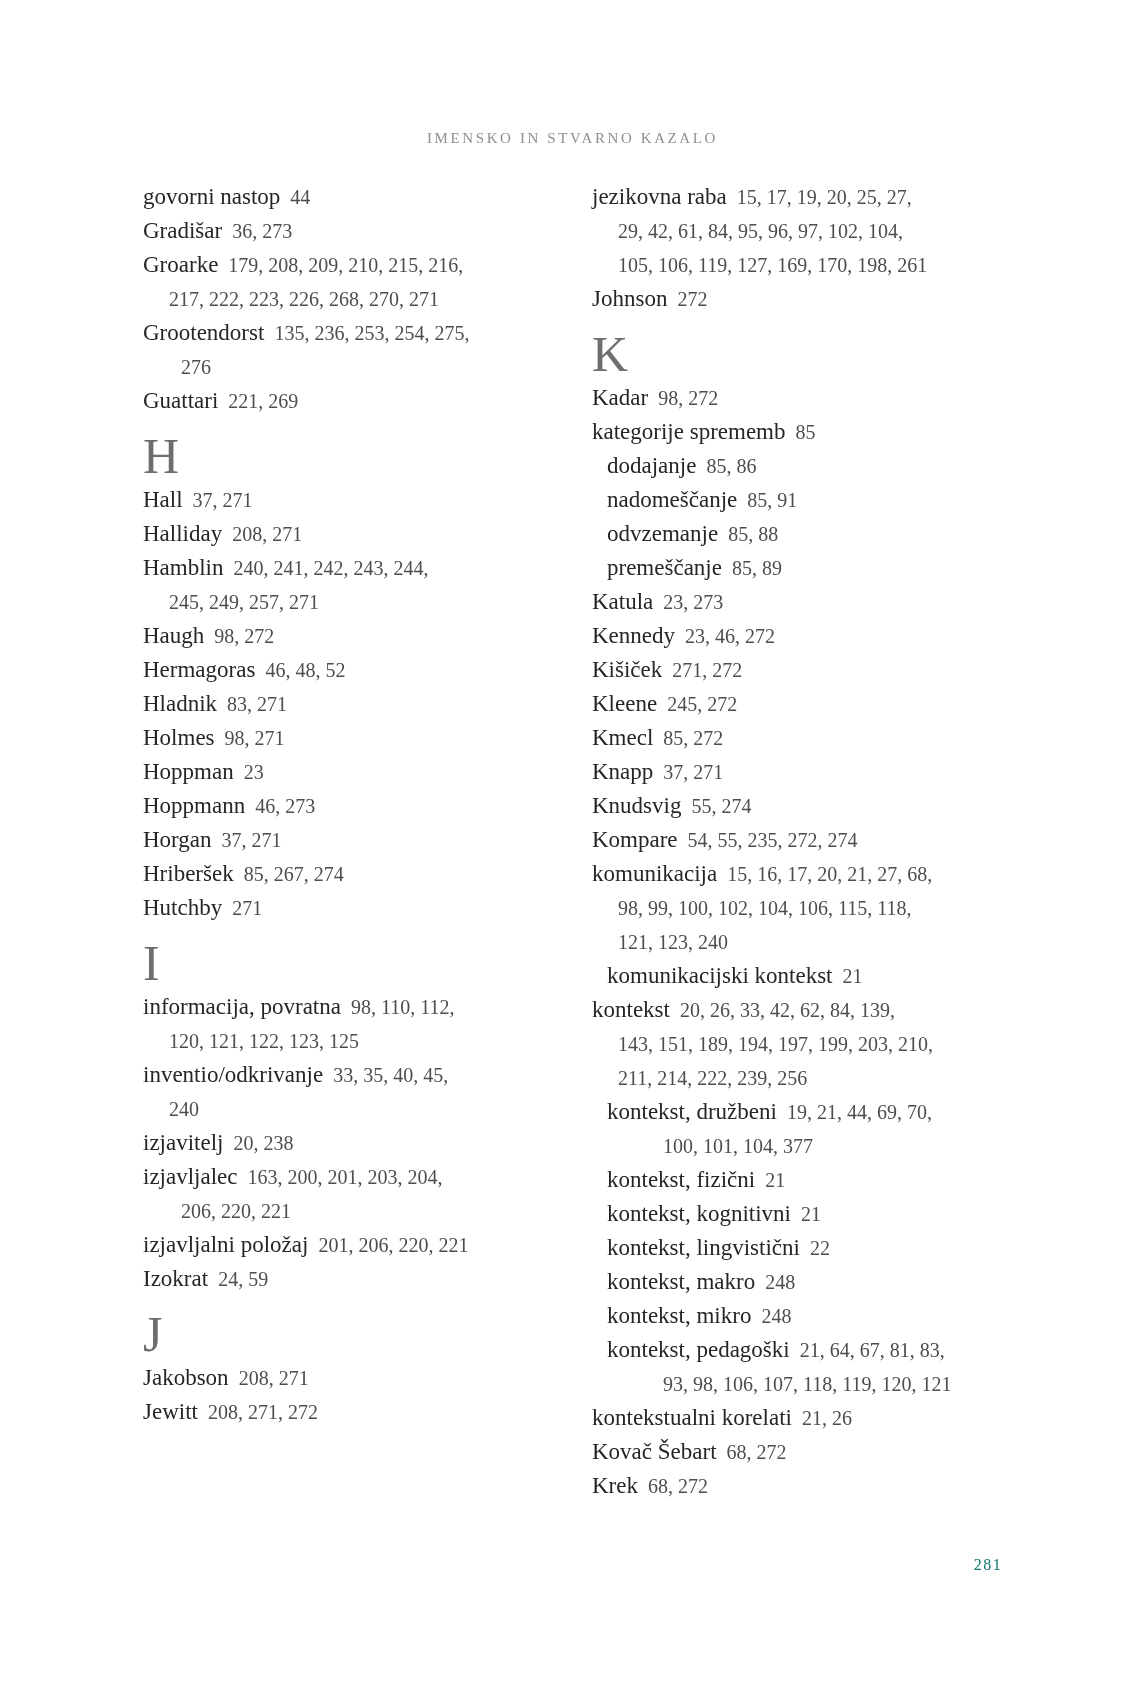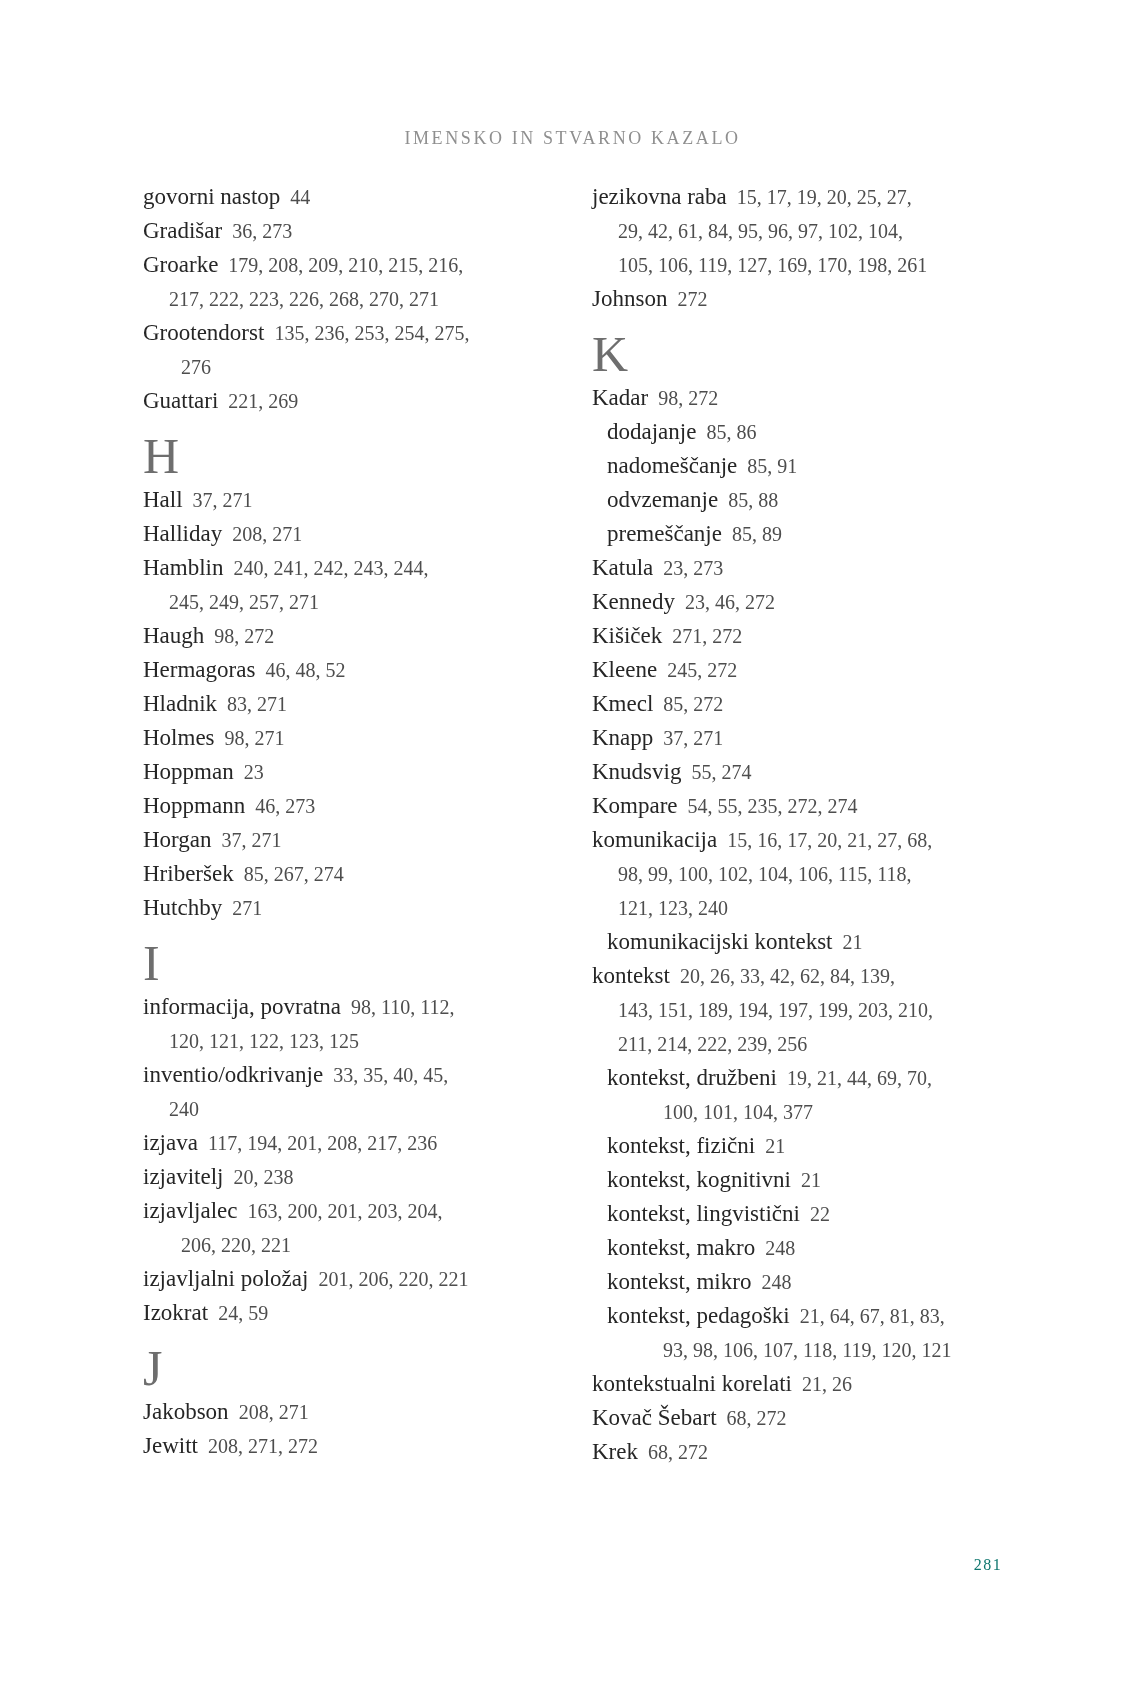--- a/index.html
+++ b/index.html
@@ -7,21 +7,21 @@
   .page {
     position:relative;
     width:1145px; height:1684px;
     background:#ffffff;
     font-family:"Liberation Serif","DejaVu Serif",serif;
     overflow:hidden;
   }
   .running-head {
     position:absolute; top:131px; left:0; width:100%;
     text-align:center;
-    font-size:18px; line-height:14px;
+    font-size:15px; line-height:14px;
     letter-spacing:2.6px;
     color:#8f8f8f;
   }
   .columns { position:absolute; top:180px; left:143px; }
   .col { position:absolute; top:0; font-size:23px; line-height:34px; color:#262626; }
   .col-left  { left:0;    width:440px; }
   .col-right { left:449px; width:480px; }
   .entry {
     padding-left:26px; text-indent:-26px;
     white-space:nowrap;
@@ -65,34 +65,34 @@
         <div class="entry"><span class="term">Hladnik</span><span class="pages">83, 271</span></div>
         <div class="entry"><span class="term">Holmes</span><span class="pages">98, 271</span></div>
         <div class="entry"><span class="term">Hoppman</span><span class="pages">23</span></div>
         <div class="entry"><span class="term">Hoppmann</span><span class="pages">46, 273</span></div>
         <div class="entry"><span class="term">Horgan</span><span class="pages">37, 271</span></div>
         <div class="entry"><span class="term">Hriberšek</span><span class="pages">85, 267, 274</span></div>
         <div class="entry"><span class="term">Hutchby</span><span class="pages">271</span></div>
         <div class="section-letter">I</div>
         <div class="entry"><span class="term">informacija, povratna</span><span class="pages">98, 110, 112,</span><br><span class="pages" style="margin-left: 0px;">120, 121, 122, 123, 125</span></div>
         <div class="entry"><span class="term">inventio/odkrivanje</span><span class="pages">33, 35, 40, 45,</span><br><span class="pages" style="margin-left: 0px;">240</span></div>
-        <div class="entry"><span class="term">izjava</span><span class="pages">117, 194, 201, 208, 217, 236</span></div>
         <div class="entry"><span class="term">izjavitelj</span><span class="pages">20, 238</span></div>
         <div class="entry"><span class="term">izjavljalec</span><span class="pages">163, 200, 201, 203, 204,</span><br><span class="pages" style="margin-left: 12px;">206, 220, 221</span></div>
         <div class="entry"><span class="term">izjavljalni položaj</span><span class="pages">201, 206, 220, 221</span></div>
         <div class="entry"><span class="term">Izokrat</span><span class="pages">24, 59</span></div>
         <div class="section-letter">J</div>
         <div class="entry"><span class="term">Jakobson</span><span class="pages">208, 271</span></div>
         <div class="entry"><span class="term">Jewitt</span><span class="pages">208, 271, 272</span></div>
       </div>
     <div class="col col-right">
         <div class="entry"><span class="term">jezikovna raba</span><span class="pages">15, 17, 19, 20, 25, 27,</span><br><span class="pages" style="margin-left: 0px;">29, 42, 61, 84, 95, 96, 97, 102, 104,</span><br><span class="pages" style="margin-left: 0px;">105, 106, 119, 127, 169, 170, 198, 261</span></div>
         <div class="entry"><span class="term">Johnson</span><span class="pages">272</span></div>
         <div class="section-letter">K</div>
         <div class="entry"><span class="term">Kadar</span><span class="pages">98, 272</span></div>
+        <div class="entry"><span class="term">kategorije sprememb</span><span class="pages">85</span></div>
         <div class="entry sub"><span class="term">dodajanje</span><span class="pages">85, 86</span></div>
         <div class="entry sub"><span class="term">nadomeščanje</span><span class="pages">85, 91</span></div>
         <div class="entry sub"><span class="term">odvzemanje</span><span class="pages">85, 88</span></div>
         <div class="entry sub"><span class="term">premeščanje</span><span class="pages">85, 89</span></div>
         <div class="entry"><span class="term">Katula</span><span class="pages">23, 273</span></div>
         <div class="entry"><span class="term">Kennedy</span><span class="pages">23, 46, 272</span></div>
         <div class="entry"><span class="term">Kišiček</span><span class="pages">271, 272</span></div>
         <div class="entry"><span class="term">Kleene</span><span class="pages">245, 272</span></div>
         <div class="entry"><span class="term">Kmecl</span><span class="pages">85, 272</span></div>
         <div class="entry"><span class="term">Knapp</span><span class="pages">37, 271</span></div>

